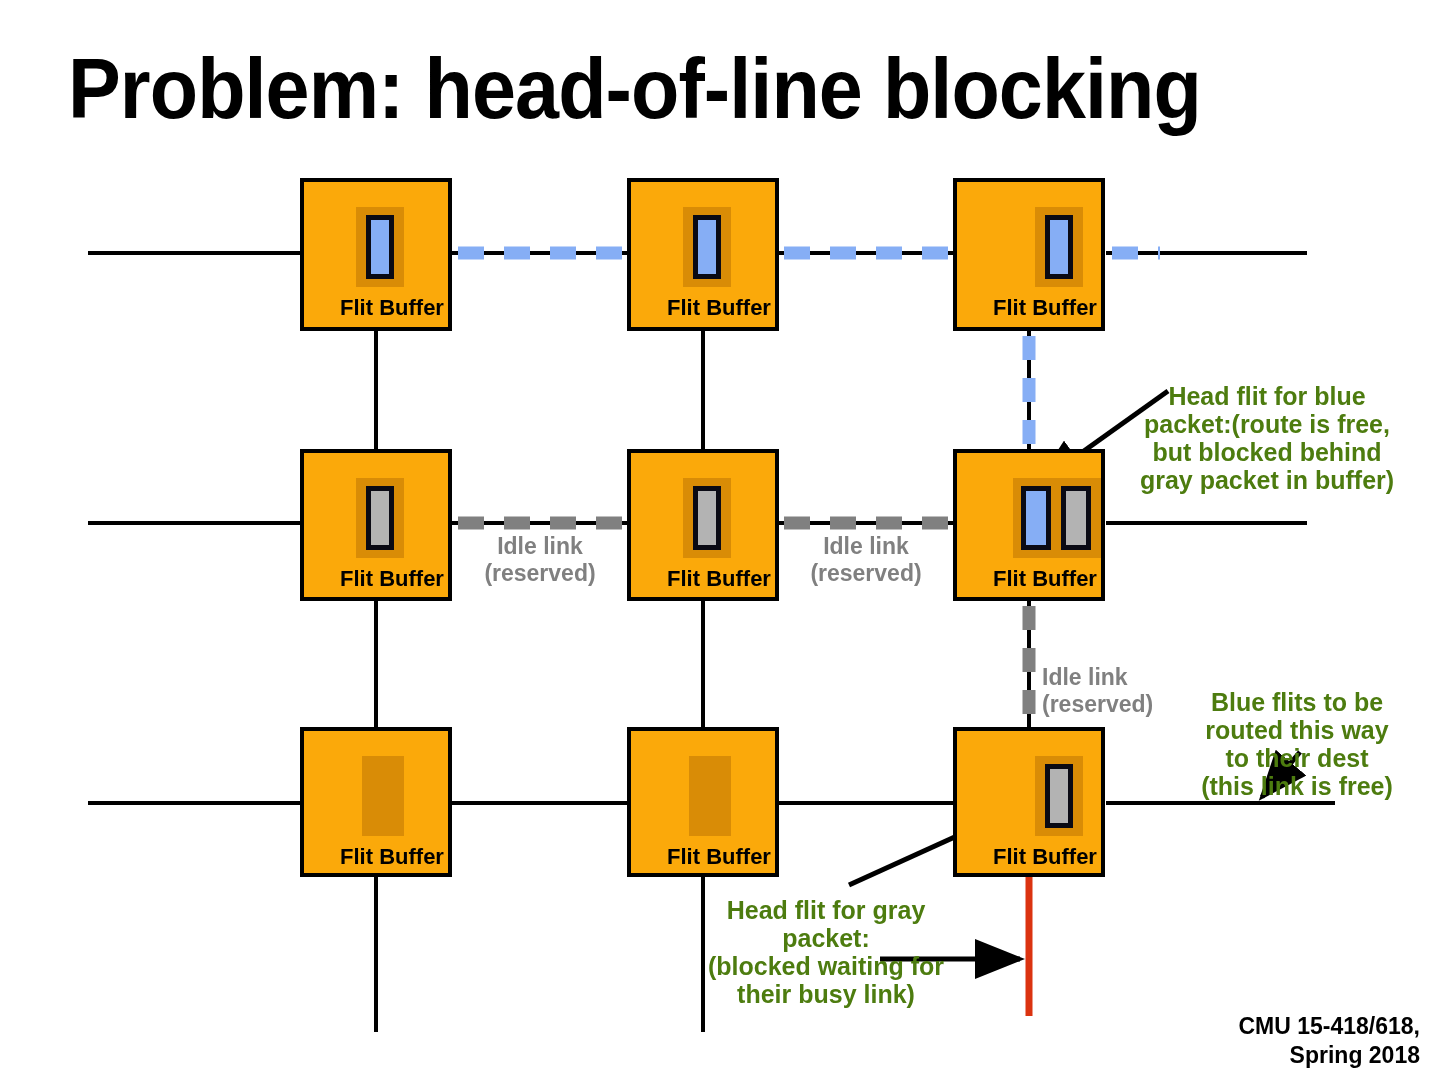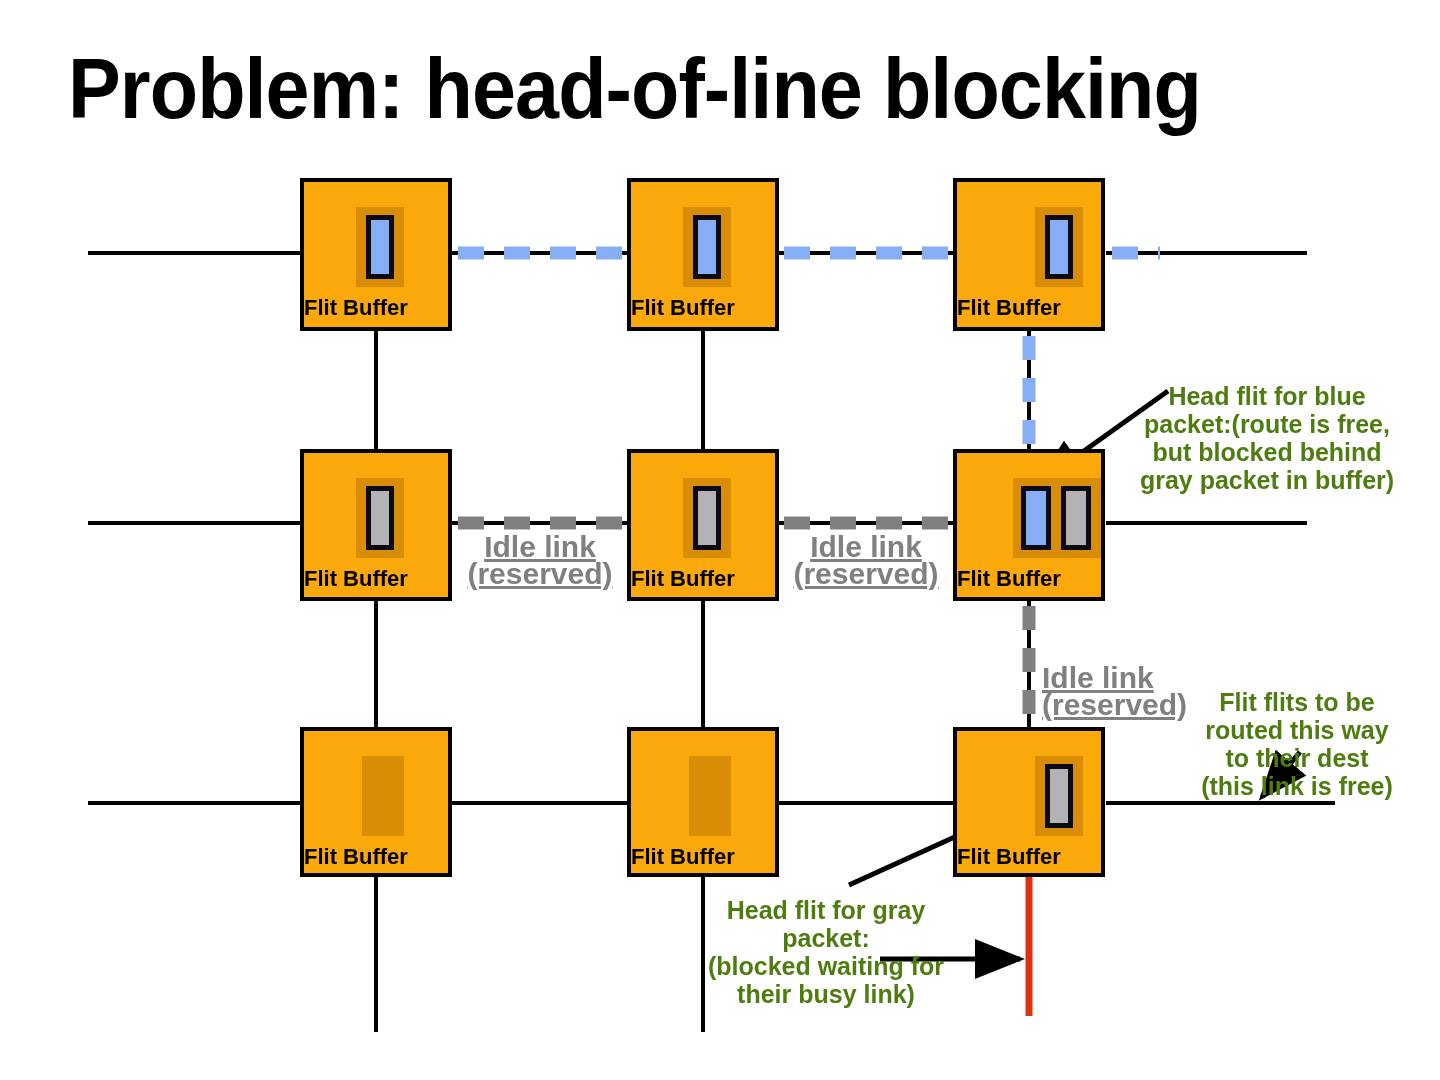--- a/index.html
+++ b/index.html
@@ -52,49 +52,50 @@
   .router {
     position: absolute;
     background: #FBA90A;
     border: 4px solid #000000;
     box-sizing: border-box;
   }
   .router-label {
     position: absolute;
     left: 0;
     width: 100%;
+    text-align: center;
     font-family: "Liberation Sans", sans-serif;
     font-weight: bold;
     font-size: 22px;
     color: #000000;
     white-space: nowrap;
+    padding-left: 16px;
   }
   .buffer-slot {
     position: absolute;
     background: #D98C06;
   }
   .flit {
     position: absolute;
     border: 5px solid #0a0a14;
     box-sizing: border-box;
   }
   .flit-blue { background: #86AEF5; }
   .flit-gray { background: #B3B3B3; }
 
   
   .link-label {
     position: absolute;
     font-family: "Liberation Sans", sans-serif;
     font-weight: bold;
-    font-size: 30px;
+    font-size: 23px;
     line-height: 27px;
     color: #808080;
     text-align: center;
     white-space: pre-line;
-    text-decoration: underline;
   }
 
   
   .annotation {
     position: absolute;
     font-family: "Liberation Sans", sans-serif;
     font-weight: bold;
     font-size: 25px;
     line-height: 28px;
     color: #4d7c0f;
@@ -239,25 +240,27 @@
 (reserved)</div>
 
     <div class="link-label" style="left:1042px; top:664px; width:160px; text-align:left;">Idle link
 (reserved)</div>
 
     <div class="annotation" style="left:1122px; top:382px; width:290px;">Head flit for blue
 packet:(route is free,
 but blocked behind
 gray packet in buffer)</div>
 
-    <div class="annotation" style="left:1182px; top:688px; width:230px;">Flit flits to be
+    <div class="annotation" style="left:1182px; top:688px; width:230px;">Blue flits to be
 routed this way
 to their dest
 (this link is free)</div>
 
     <div class="annotation" style="left:690px; top:896px; width:272px;">Head flit for gray
 packet:
 (blocked waiting for
 their busy link)</div>
   </div>
 
+  <div id="footer">CMU 15-418/618,
+Spring 2018</div>
 
 </div>
 
 </body></html>

